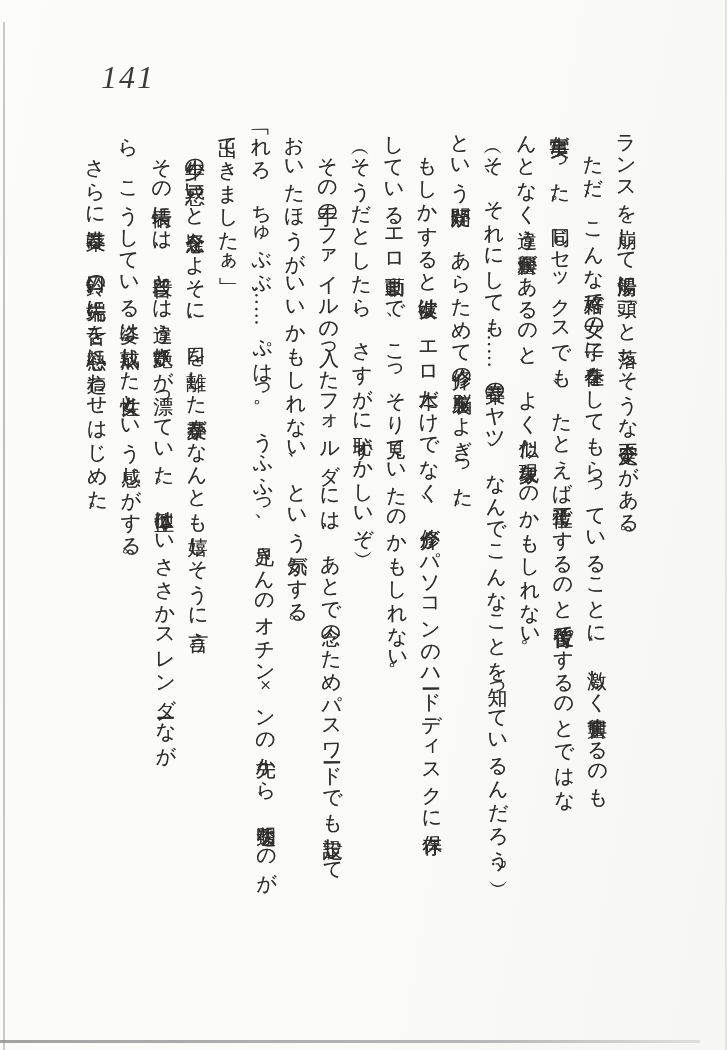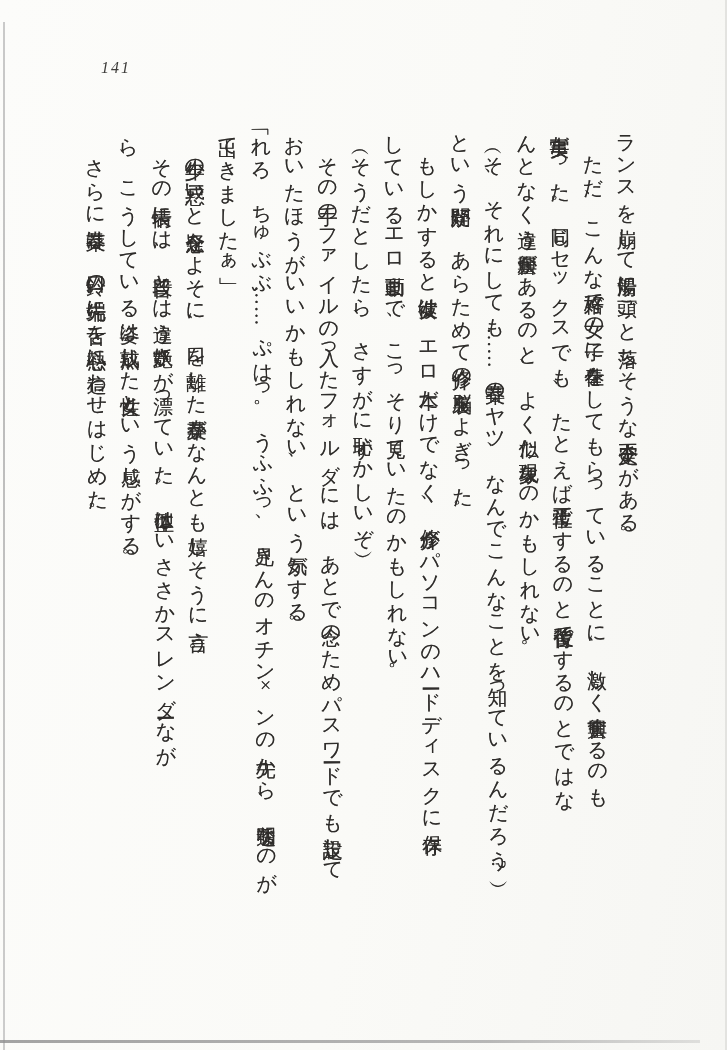--- a/index.html
+++ b/index.html
@@ -39,21 +39,21 @@
     right: 0;
     top: 0;
     width: 2px;
     height: 1050px;
     background: #e3e3e0;
   }
   .page-number {
     position: absolute;
     left: 101px;
     top: 59px;
-    font-size: 16px;
+    font-size: 32px;
     font-style: italic;
     letter-spacing: 2px;
     color: #3d3c3a;
     text-align: center;
   }
   
   .text-block {
     position: absolute;
     top: 120px;
     right: 85px;

